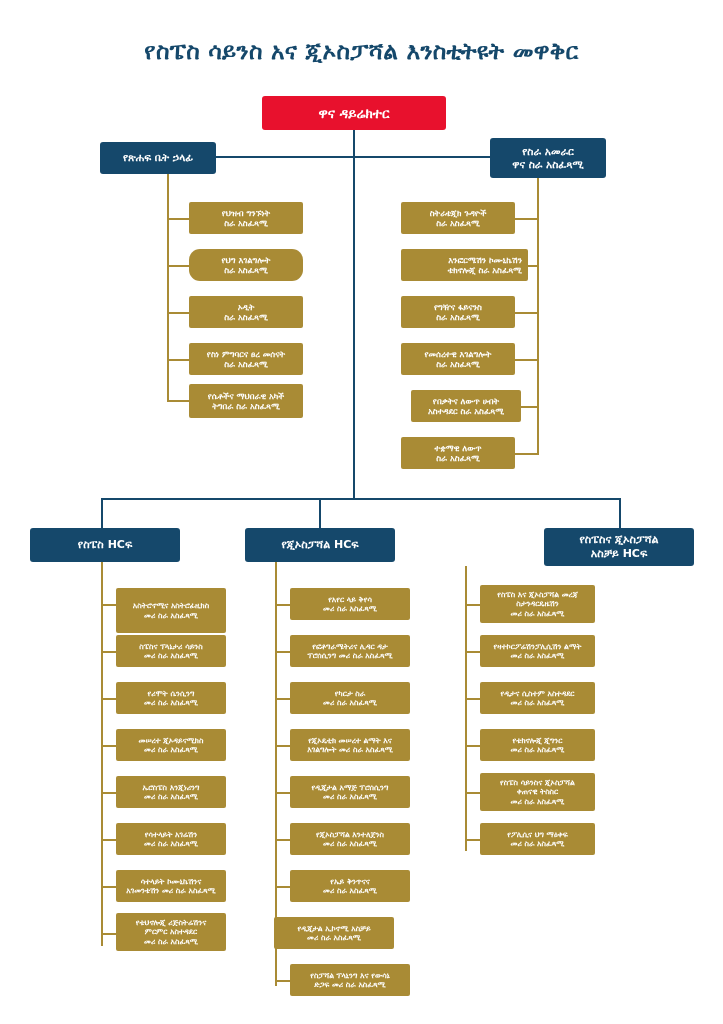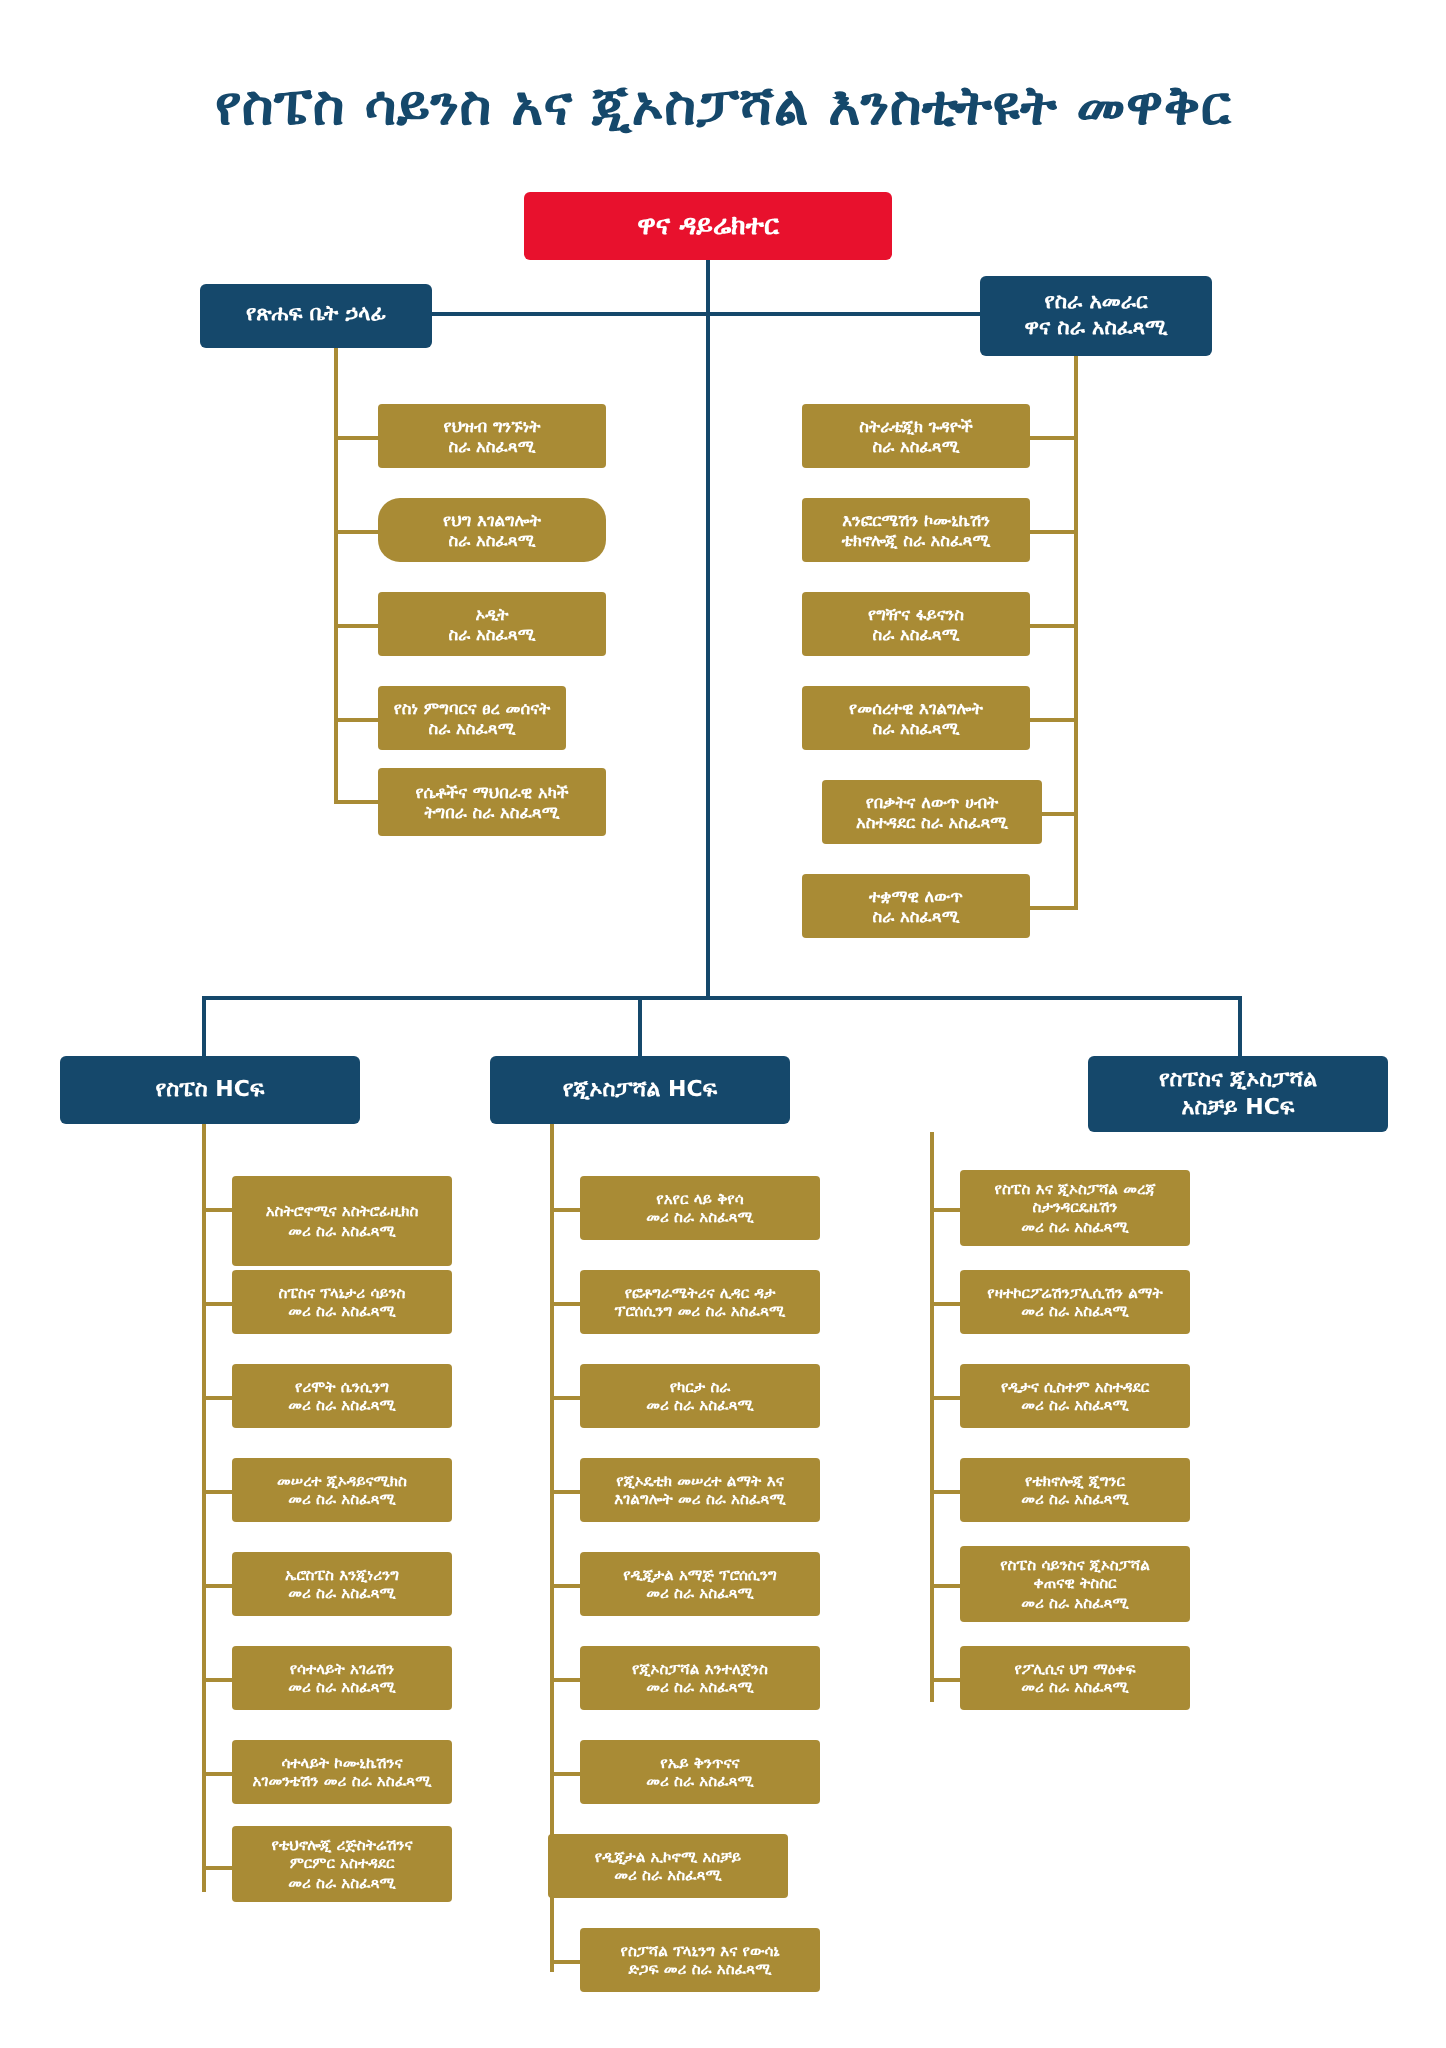--- a/index.html
+++ b/index.html
@@ -14,21 +14,21 @@
     width: 723px; height: 1024px;
     background: #ffffff;
     overflow: hidden;
   }
   .title {
     position: absolute;
     left: 0; top: 38px;
     width: 723px;
     text-align: center;
     color: #15486b;
-    font-size: 27px;
+    font-size: 23px;
     font-weight: bold;
     letter-spacing: 0.3px;
   }
   
   .ln {
     position: absolute;
     background: #15486b;
   }
   .ln.gold { background: #a98b35; }
 
@@ -113,42 +113,42 @@
 ስራ አስፈጻሚ</span>
   </div>
   <div class="node n-gold" style="left:189px; top:249px; width:114px; height:32px;border-radius:11px;">
     <span>የህግ እገልግሎት
 ስራ አስፈጻሚ</span>
   </div>
   <div class="node n-gold" style="left:189px; top:296px; width:114px; height:32px;">
     <span>ኦዲት
 ስራ አስፈጻሚ</span>
   </div>
-  <div class="node n-gold" style="left:189px; top:343px; width:94px; height:32px;">
+  <div class="node n-gold" style="left:189px; top:343px; width:114px; height:32px;">
     <span>የስነ ምግባርና ፀረ መሰናት
 ስራ አስፈጻሚ</span>
   </div>
   <div class="node n-gold" style="left:189px; top:384px; width:114px; height:34px;">
     <span>የሴቶችና ማህበራዊ አካች
 ትግበራ ስራ አስፈጻሚ</span>
   </div>
 
   <div class="ln gold" style="left:537px; top:178px; width:2px; height:277px;"></div>
   <div class="ln gold" style="left:515px; top:218px; width:24px; height:2px;"></div>
   <div class="ln gold" style="left:515px; top:265px; width:24px; height:2px;"></div>
   <div class="ln gold" style="left:515px; top:312px; width:24px; height:2px;"></div>
   <div class="ln gold" style="left:515px; top:359px; width:24px; height:2px;"></div>
   <div class="ln gold" style="left:515px; top:406px; width:24px; height:2px;"></div>
   <div class="ln gold" style="left:515px; top:453px; width:24px; height:2px;"></div>
 
   <div class="node n-gold" style="left:401px; top:202px; width:114px; height:32px;">
     <span>ስትራቴጂክ ጉዳዮች
 ስራ አስፈጻሚ</span>
   </div>
-  <div class="node n-gold" style="left:401px; top:249px; width:114px; height:32px;">
+  <div class="node n-gold" style="left:401px; top:249px; width:127px; height:32px;text-align:right;">
     <span>እንፎርሜሽን ኮሙኒኬሽን
 ቴክኖሎጂ ስራ አስፈጻሚ</span>
   </div>
   <div class="node n-gold" style="left:401px; top:296px; width:114px; height:32px;">
     <span>የግዥና ፋይናንስ
 ስራ አስፈጻሚ</span>
   </div>
   <div class="node n-gold" style="left:401px; top:343px; width:114px; height:32px;">
     <span>የመሰረተዊ እገልግሎት
 ስራ አስፈጻሚ</span>

